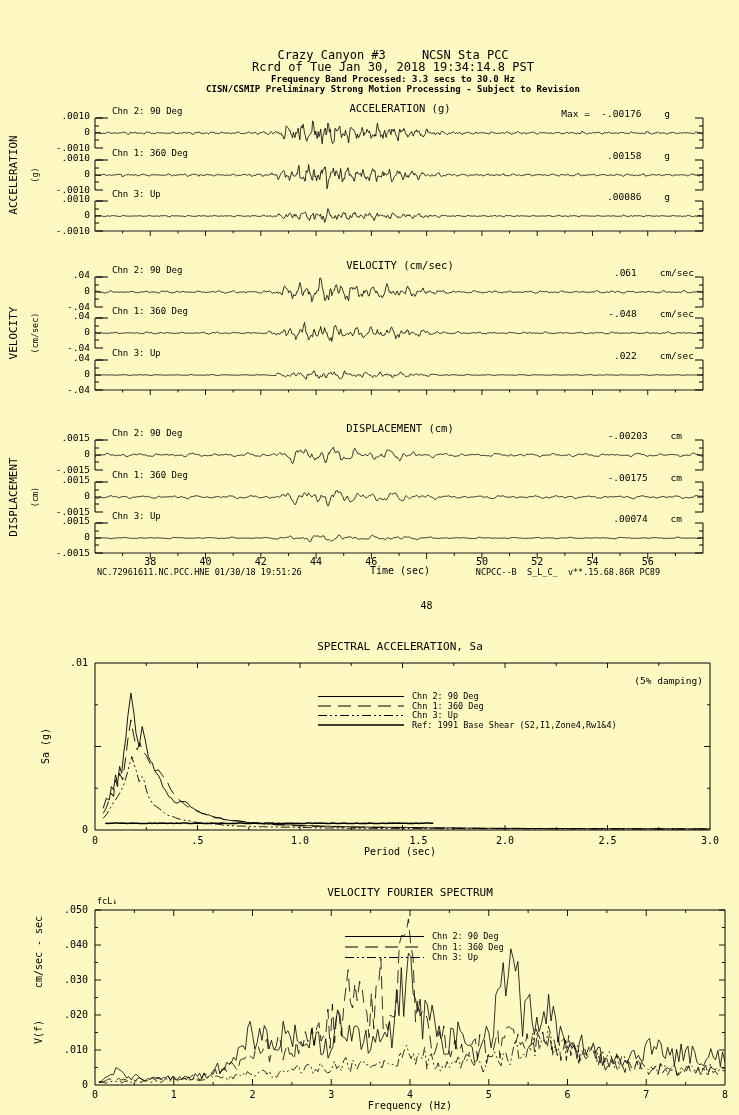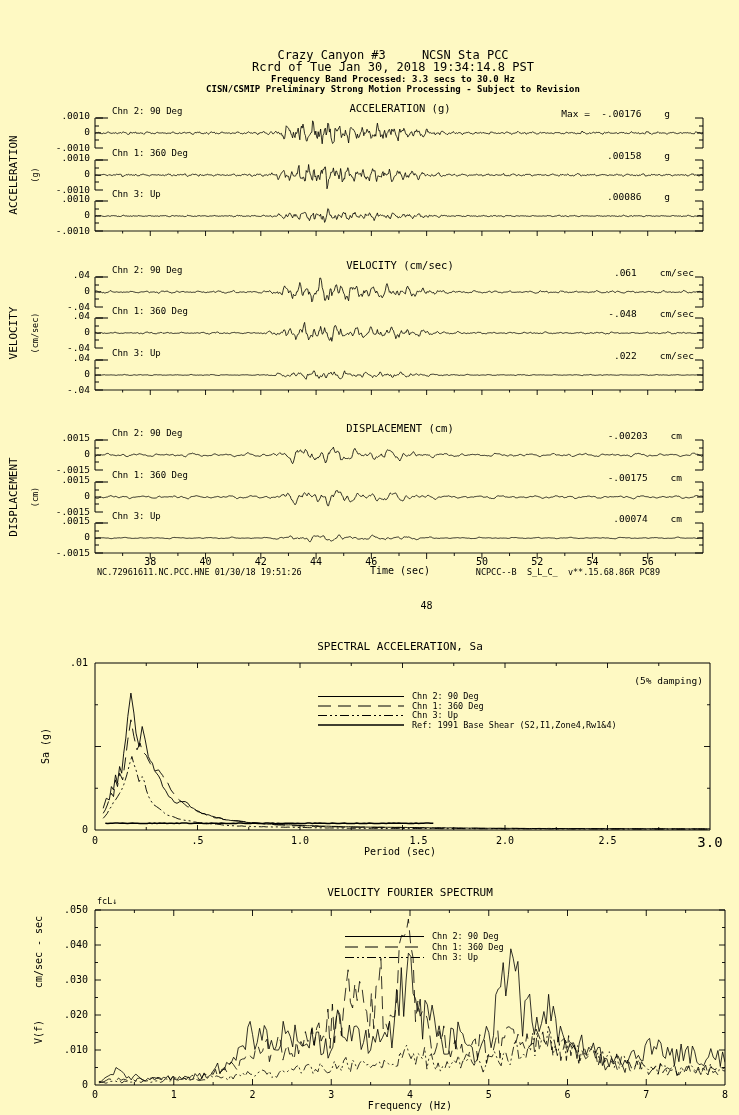--- a/index.html
+++ b/index.html
@@ -399,21 +399,21 @@
       <div class="t c" style="left: 592.455px; top: 556px; font-size: 10px;">54</div>
       <div class="t c" style="left: 647.727px; top: 556px; font-size: 10px;">56</div>
       <div class="t" style="right: 651px; top: 657px; font-size: 10px;">.01</div>
       <div class="t" style="right: 651px; top: 824px; font-size: 10px;">0</div>
       <div class="t c" style="left: 95px; top: 835px; font-size: 10px;">0</div>
       <div class="t c" style="left: 197.5px; top: 835px; font-size: 10px;">.5</div>
       <div class="t c" style="left: 300px; top: 835px; font-size: 10px;">1.0</div>
       <div class="t c" style="left: 402.5px; top: 835px; font-size: 10px; margin-left: 16px;">1.5</div>
       <div class="t c" style="left: 505px; top: 835px; font-size: 10px;">2.0</div>
       <div class="t c" style="left: 607.5px; top: 835px; font-size: 10px;">2.5</div>
-      <div class="t c" style="left: 710px; top: 835px; font-size: 14px;">3.0</div>
+      <div class="t c" style="left: 710px; top: 835px; font-size: 10px;">3.0</div>
       <div class="t" style="left: 412px; top: 692px; font-size: 8.5px;">Chn 2: 90 Deg</div>
       <div class="t" style="left: 412px; top: 701.5px; font-size: 8.5px;">Chn 1: 360 Deg</div>
       <div class="t" style="left: 412px; top: 711px; font-size: 8.5px;">Chn 3: Up</div>
       <div class="t" style="left: 412px; top: 720.5px; font-size: 8.5px; text-align: right;">Ref: 1991 Base Shear (S2,I1,Zone4,Rw1&amp;4)</div>
       <div class="t" style="right: 651px; top: 1079px; font-size: 10px;">0</div>
       <div class="t" style="right: 651px; top: 1044px; font-size: 10px;">.010</div>
       <div class="t" style="right: 651px; top: 1009px; font-size: 10px; text-align: right;">.020</div>
       <div class="t" style="right: 651px; top: 974px; font-size: 10px;">.030</div>
       <div class="t" style="right: 651px; top: 939px; font-size: 10px;">.040</div>
       <div class="t" style="right: 651px; top: 904px; font-size: 10px;">.050</div>

